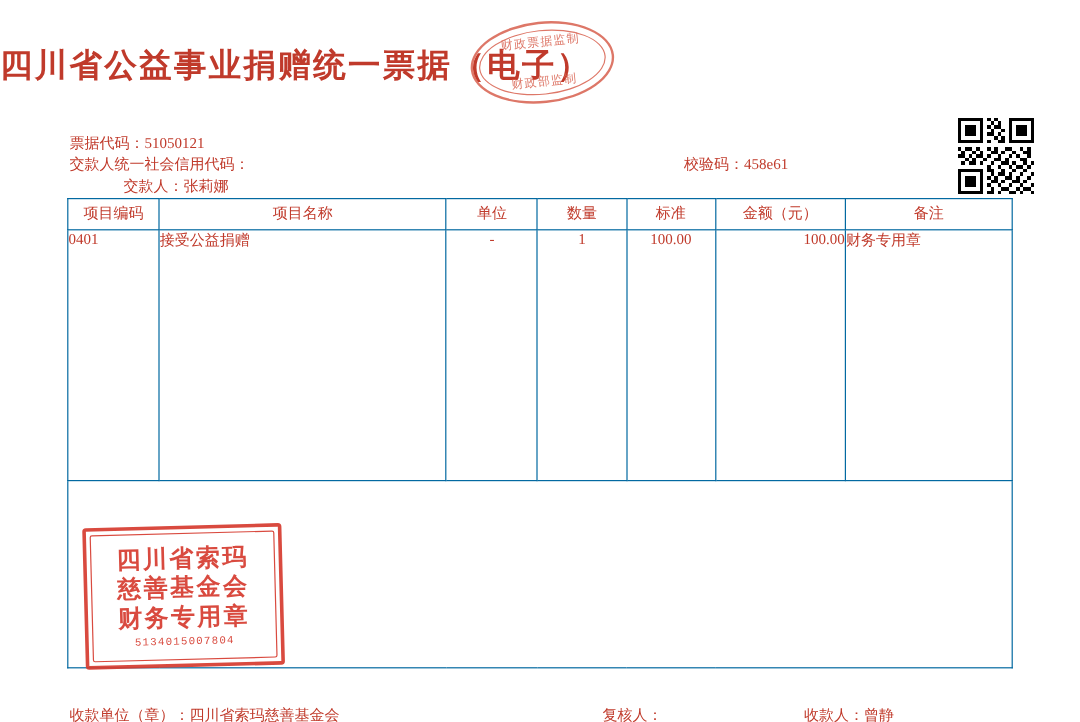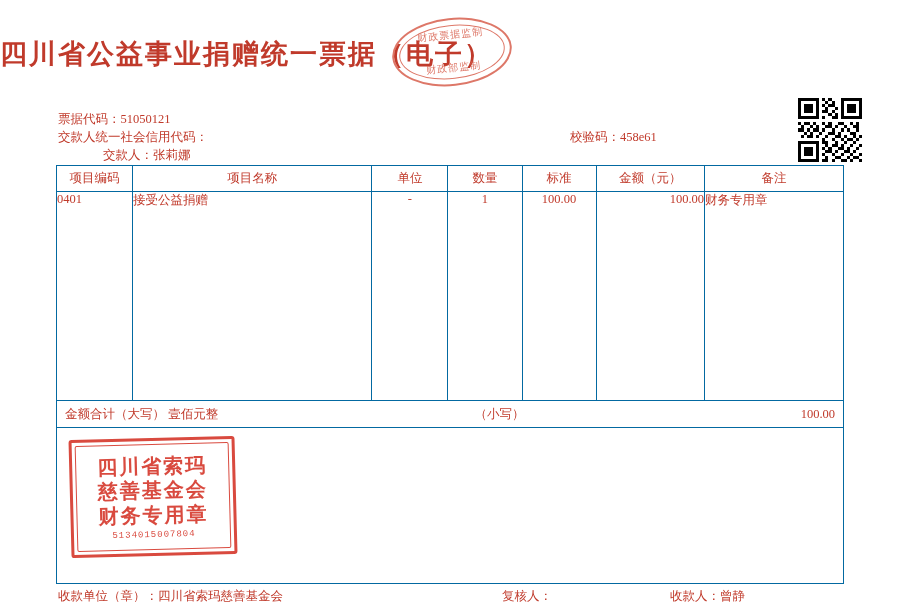--- a/index.html
+++ b/index.html
@@ -367,29 +367,20 @@
     <tbody>
       <tr>
         <td class="body-cell lt">0401</td>
         <td class="body-cell lt">接受公益捐赠</td>
         <td class="body-cell ct">-</td>
         <td class="body-cell ct">1</td>
         <td class="body-cell ct">100.00</td>
         <td class="body-cell rt">100.00</td>
         <td class="body-cell lt">财务专用章</td>
       </tr>
-      <tr class="total-row">
-        <td colspan="7">
-          <div class="total-cell-inner">
-            <span class="total-left"><span>金额合计（大写）</span>&nbsp;<span>壹佰元整</span></span>
-            <span class="total-mid">（小写）</span>
-            <span class="total-right">100.00</span>
-          </div>
-        </td>
-      </tr>
       <tr class="seal-row">
         <td colspan="7"></td>
       </tr>
     </tbody>
   </table>
 
   <div class="stamp">
     <div class="stamp-inner">
       <div class="s-l1">四川省索玛</div>
       <div class="s-l2">慈善基金会</div>

